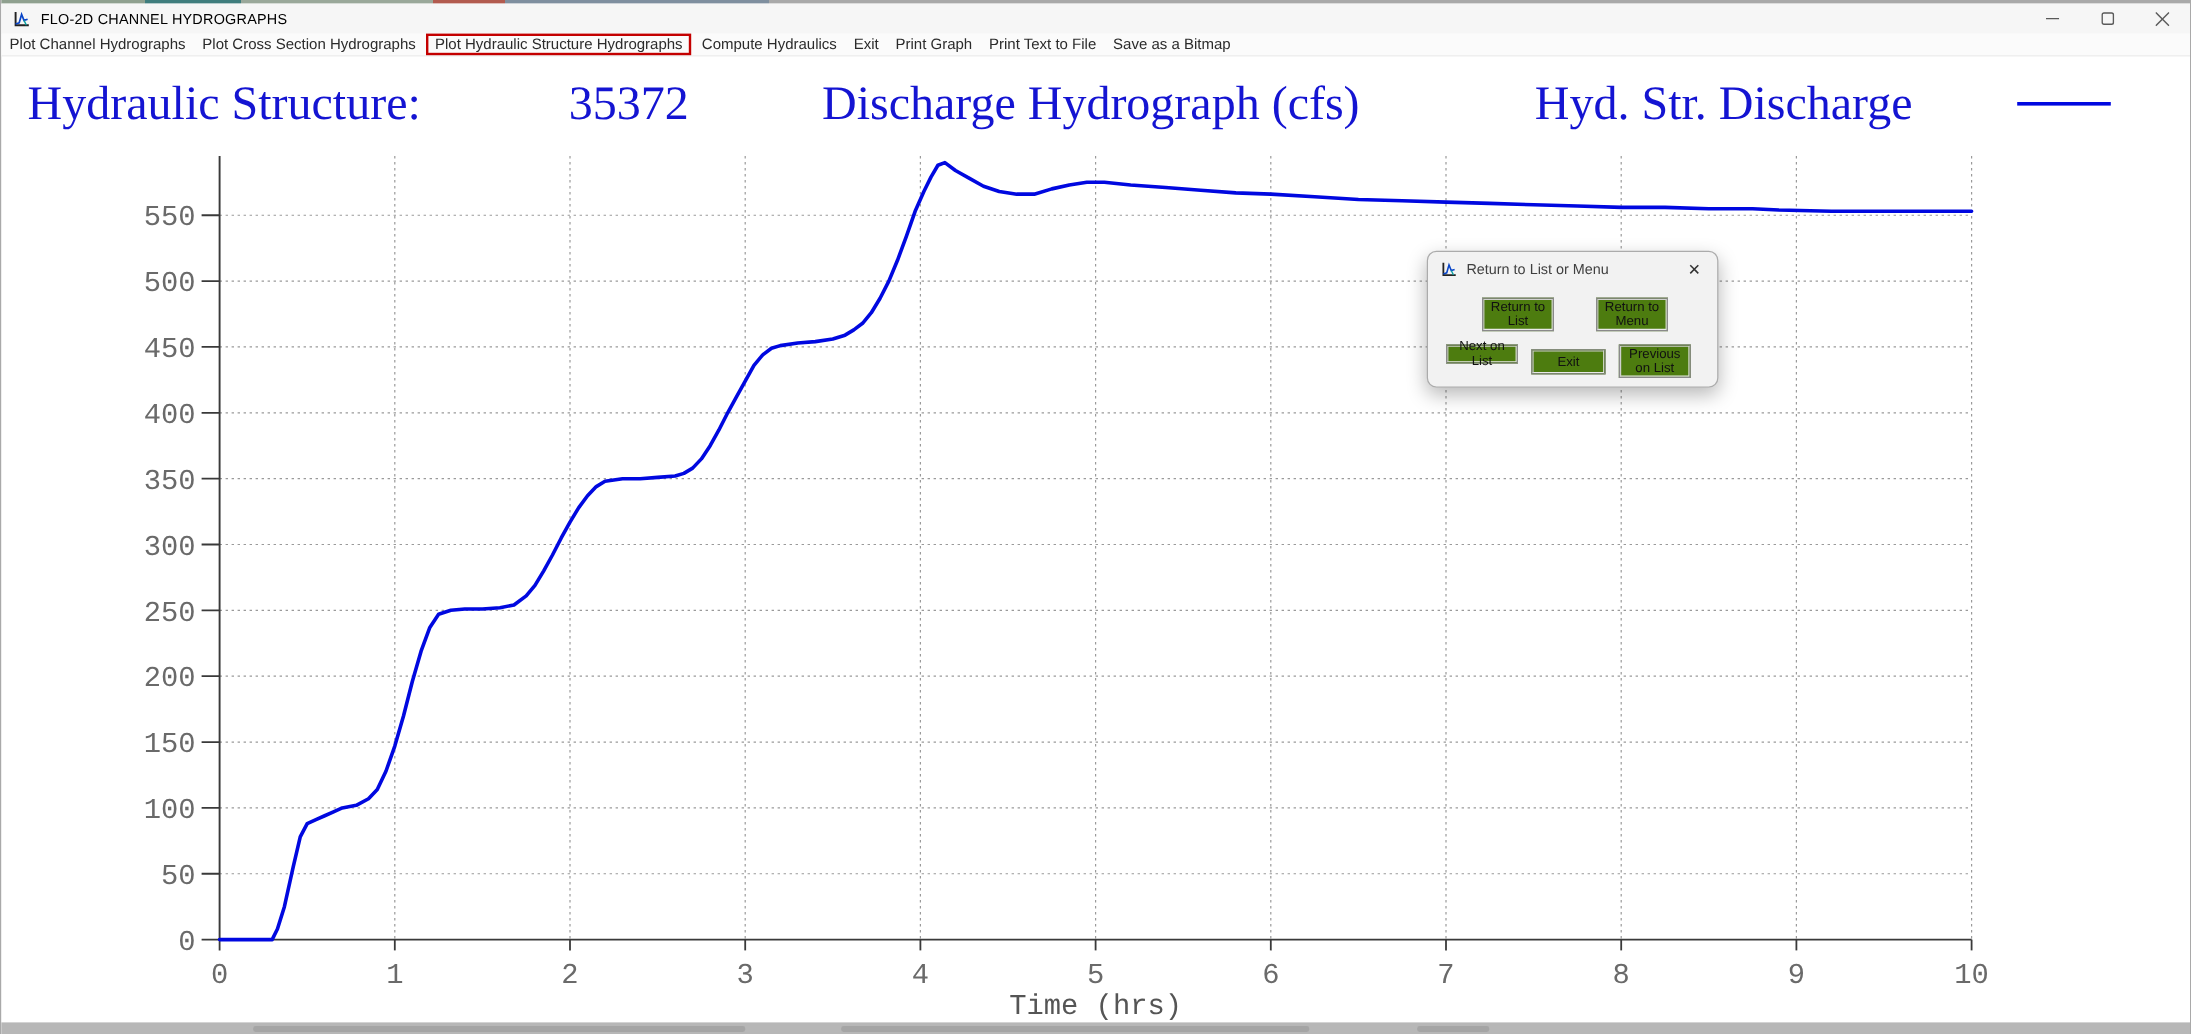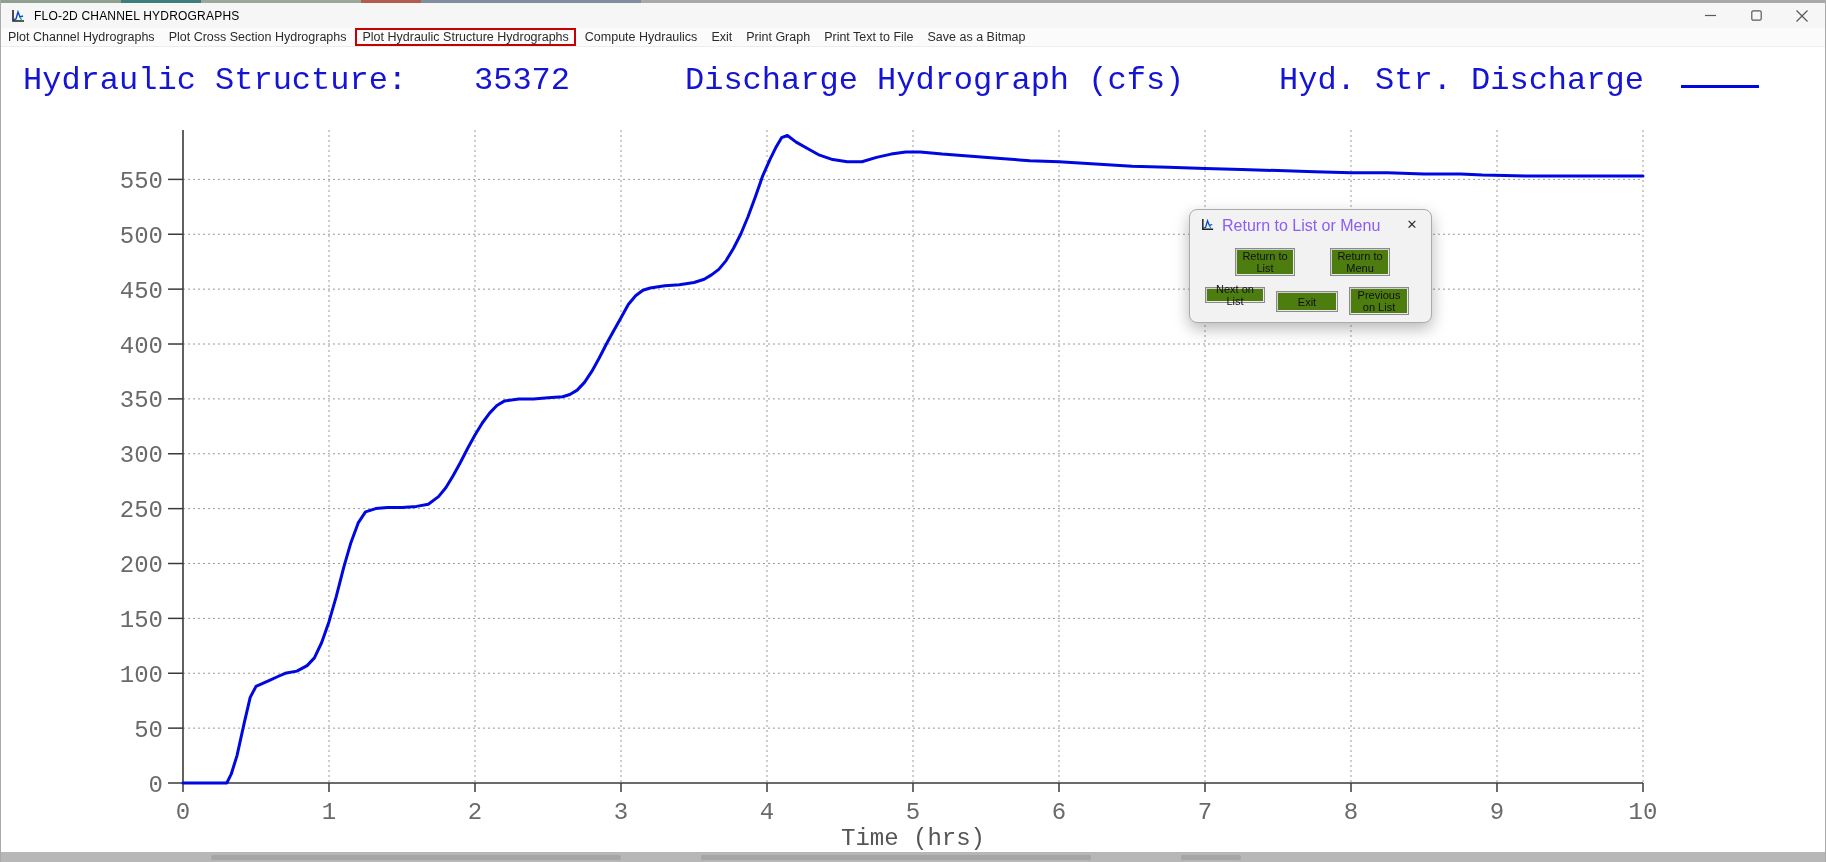--- a/index.html
+++ b/index.html
@@ -15,29 +15,29 @@
   #title-text{margin-left:8px;font-size:12px;color:#000000;letter-spacing:.2px;}
   #win-controls{position:absolute;right:0;top:0;height:25px;display:flex;}
   .win-btn{width:46px;height:25px;display:flex;align-items:center;justify-content:center;}
   .win-btn svg{display:block;}
   
   #menubar{position:absolute;left:0;top:28px;width:100%;height:19px;background:#fbfbfb;
     display:flex;align-items:center;border-bottom:1px solid #ececec;box-sizing:border-box;}
   .menu-item{font-size:12.5px;color:#2b2b2b;padding:1px 7px;white-space:nowrap;}
   .menu-item.boxed{border:2px solid #c40000;padding:0 5px;margin:0 2px;}
   
-  .hdr{position:absolute;font-family:Liberation Mono, monospace;
-       font-size:32px;color:#1414d2;white-space:pre;z-index:2;top:62px;}
+  .hdr{position:absolute;font-family:Liberation Serif, serif;
+       font-size:40px;color:#1414d2;white-space:pre;z-index:2;top:62px;}
   #legend-line{position:absolute;left:1680px;top:85px;width:78px;height:3px;background:#0008e0;z-index:2;}
   
   #chart-svg{position:absolute;left:0;top:0;z-index:1;pointer-events:none;}
   
   #dialog{position:absolute;left:1188px;top:209px;width:243px;height:114px;background:#f2f2f2;
     border:1px solid #ababab;border-radius:8px;box-shadow:0 6px 16px rgba(0,0,0,.28);z-index:10;box-sizing:border-box;}
-  #dialog-title{position:absolute;left:32px;top:7px;font-size:16px;color:#8b5cf6;}
+  #dialog-title{position:absolute;left:32px;top:7px;font-size:12px;color:#404040;}
   #dialog-icon{position:absolute;left:10px;top:7px;width:15px;height:15px;}
   #dialog-close{position:absolute;right:10px;top:5px;width:18px;height:18px;display:flex;align-items:center;
     justify-content:center;font-size:13px;color:#333;}
   .dlg-btn{position:absolute;background:#4d7c0f;border:1px solid #8a8a8a;
     box-shadow:1px 1px 0 #cfcfcf inset,-1px -1px 0 #e9e9e9 inset;
     font-size:11px;line-height:12px;color:#111;display:flex;align-items:center;justify-content:center;
     text-align:center;white-space:pre-line;box-sizing:border-box;font-family:"Liberation Sans",sans-serif;}
   #btn-return-list{left:45px;top:38px;width:60px;height:28px;}
   #btn-return-menu{left:140px;top:38px;width:60px;height:28px;}
   #btn-next-list{left:15px;top:77px;width:60px;height:16px;}

